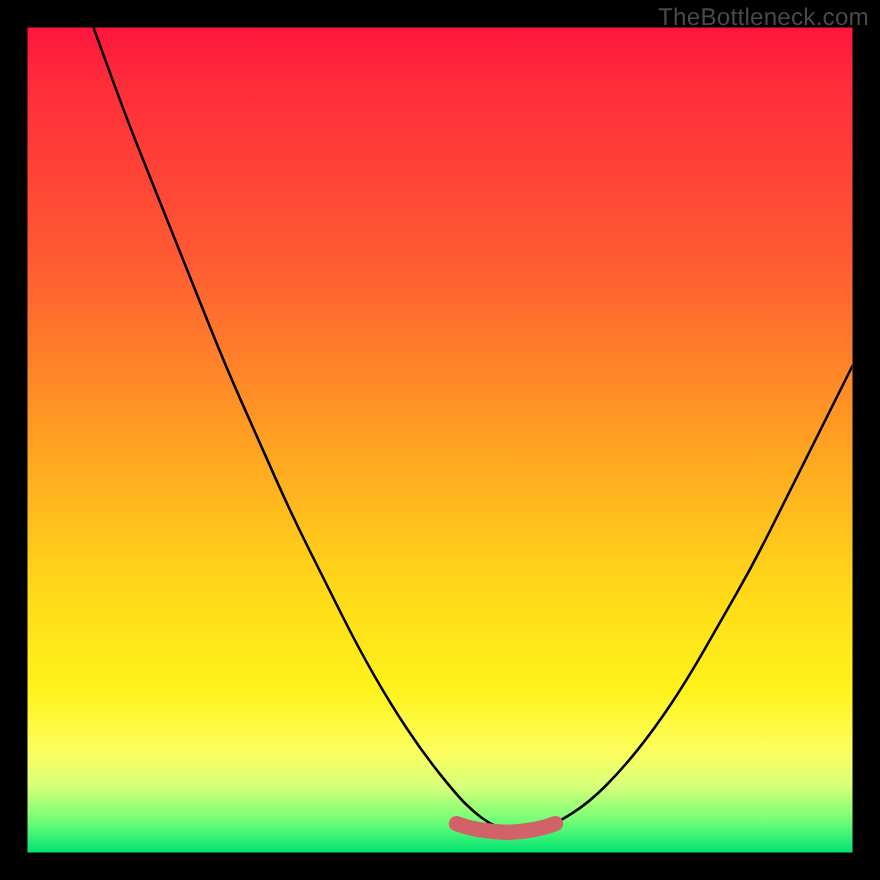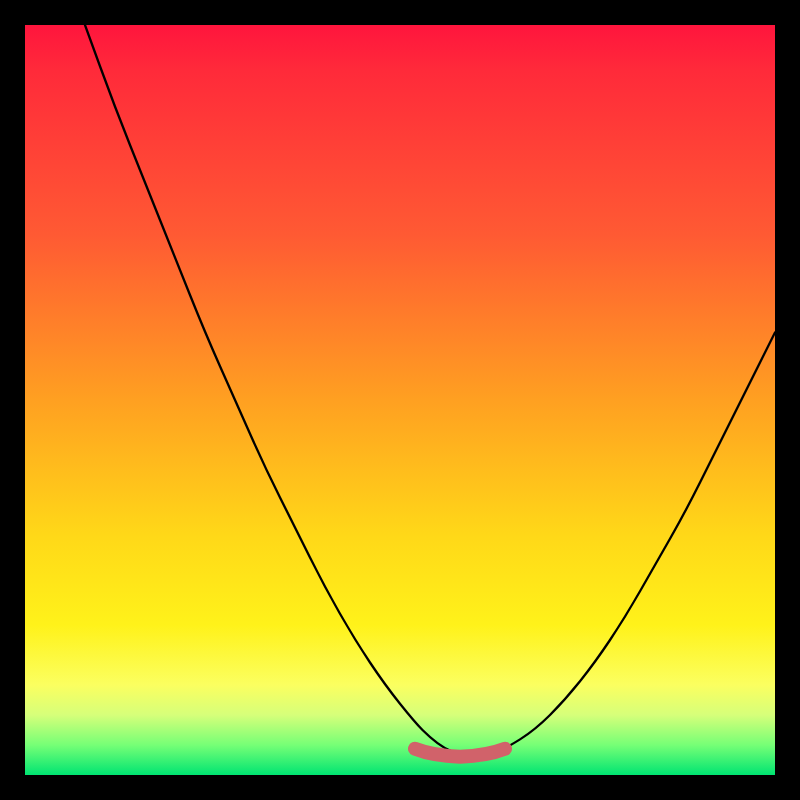--- a/index.html
+++ b/index.html
@@ -60,13 +60,14 @@
 
 <div class="frame">
 
   <div class="plot-area">
     <svg viewBox="0 0 750 750" preserveAspectRatio="none">
       <path id="curve-path" fill="none" stroke="#000" stroke-width="2.3" stroke-linecap="round" stroke-linejoin="round" d="M 60 0 Q 60 0 75 41.25 Q 90 82.5 105 120 Q 120 157.5 135 195 Q 150 232.5 165 270 Q 180 307.5 195 341.25 Q 210.00000000000003 375 225 408.75 Q 240 442.5 255 472.5 Q 270 502.50000000000006 285 532.5 Q 300 562.5 315 588.75 Q 330 615 345 637.5 Q 360 660 375 678.75 Q 390 697.5 397.5 705 Q 405 712.5 412.5 718.125 Q 420.00000000000006 723.75 427.5 726.75 Q 434.99999999999994 729.75 442.5 729.75 Q 450 729.75 457.5 729.75 Q 465 729.75 472.5 726.75 Q 480 723.75 495 714.375 Q 510.00000000000006 705 525 690 Q 540 675 555 656.25 Q 570 637.5 585 615 Q 600 592.5 615 566.25 Q 630 540 645 513.75 Q 660 487.5 675 457.5 Q 690 427.49999999999994 705 397.5 Q 720 367.5 735 337.5 T 750 307.5"></path>
       <path id="tolerance-path" fill="none" stroke="#d1626a" stroke-width="14" stroke-linecap="round" d="M 390 723.75 Q 408 730.75 435 731.75 Q 462 730.75 480 723.75"></path>
     </svg>
   </div>
 
+  <div class="watermark">TheBottleneck.com</div>
 </div>
 
 </body></html>

